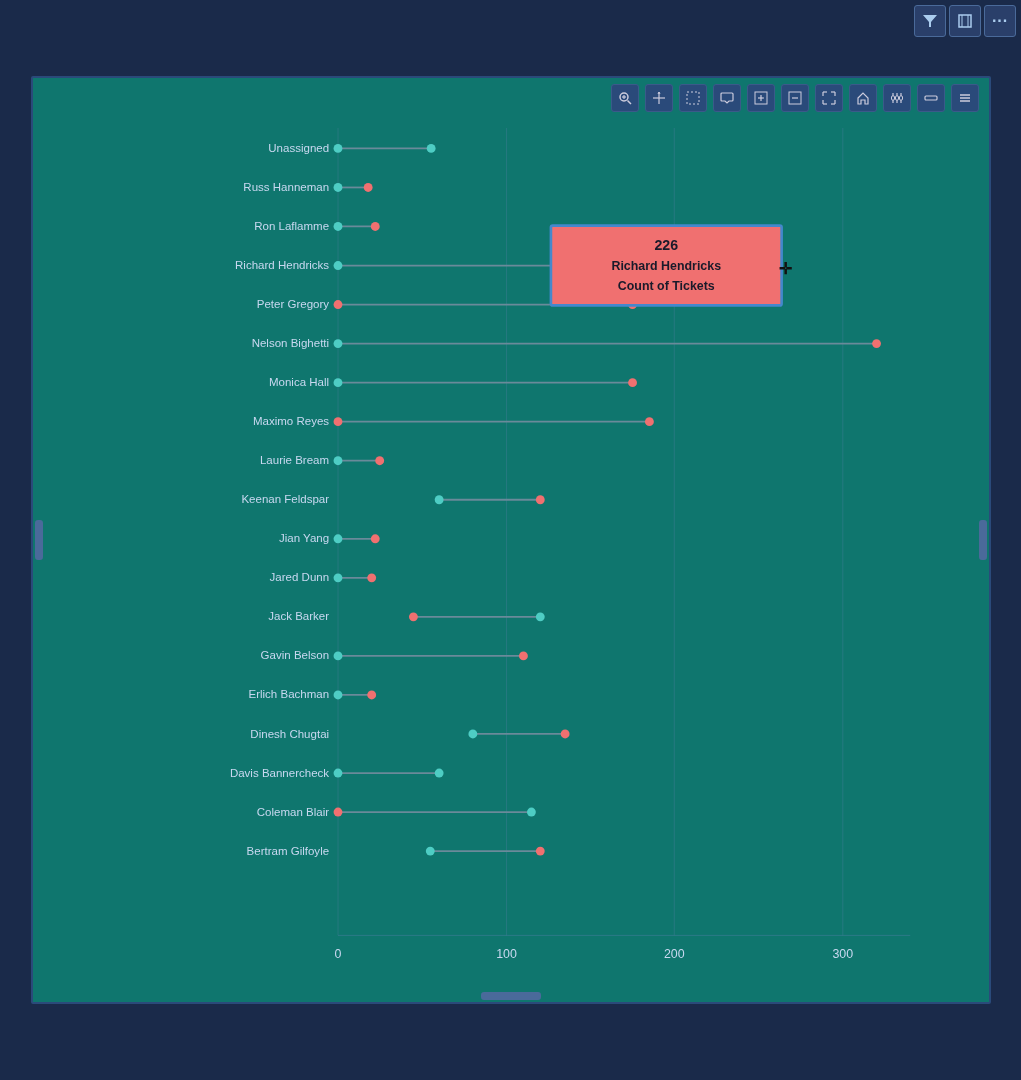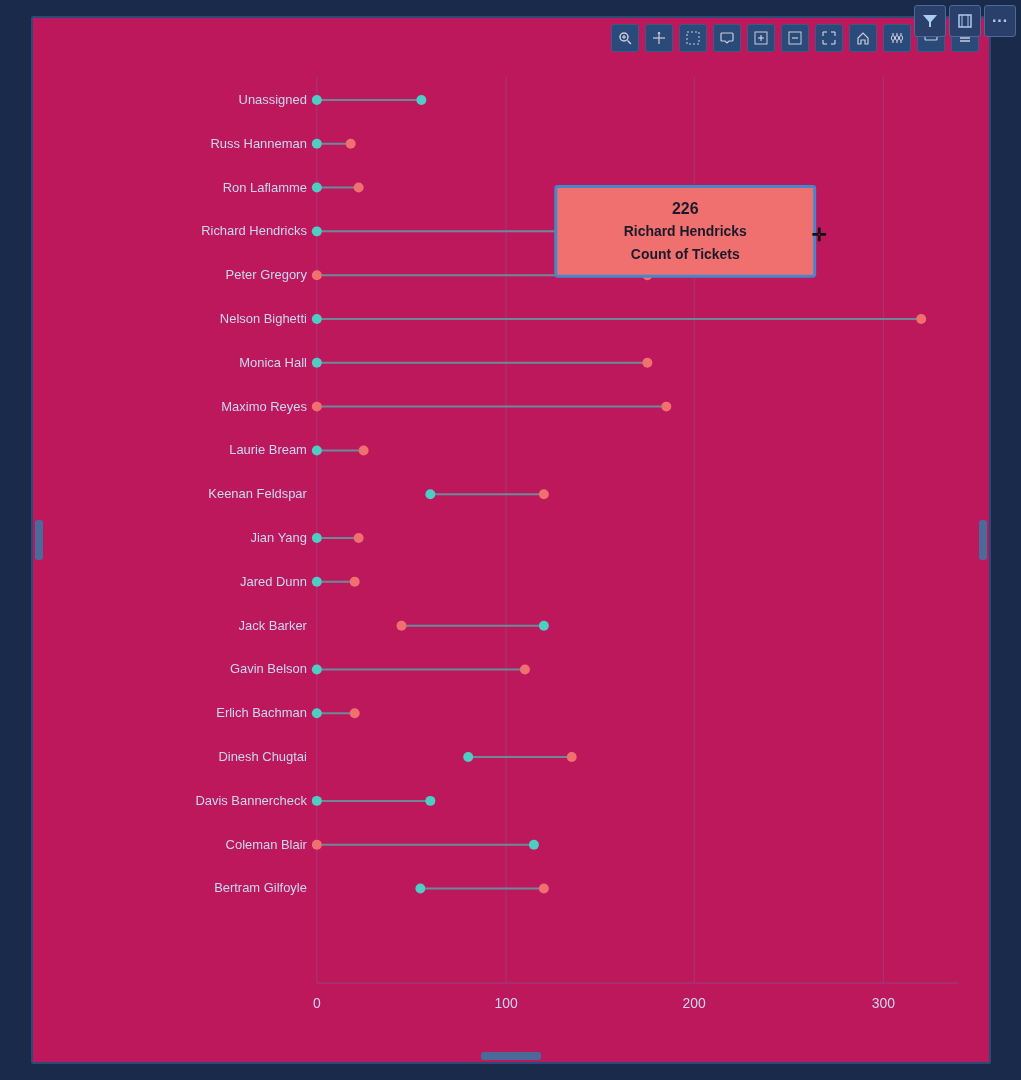--- a/index.html
+++ b/index.html
@@ -7,24 +7,24 @@
       background: #1a2a4a;
       width: 1021px;
       height: 1080px;
       font-family: 'Segoe UI', Arial, sans-serif;
       display: flex;
       align-items: center;
       justify-content: center;
       overflow: hidden;
     }
     .chart-container {
-      background: #be185d;
+      background: #0f766e;
       border: 2px solid #2a4a7a;
       width: 960px;
-      height: 1048px;
+      height: 928px;
       position: relative;
       border-radius: 2px;
       text-decoration: underline;
     }
     .toolbar {
       position: absolute;
       top: 0;
       right: 0;
       display: flex;
       gap: 6px;

